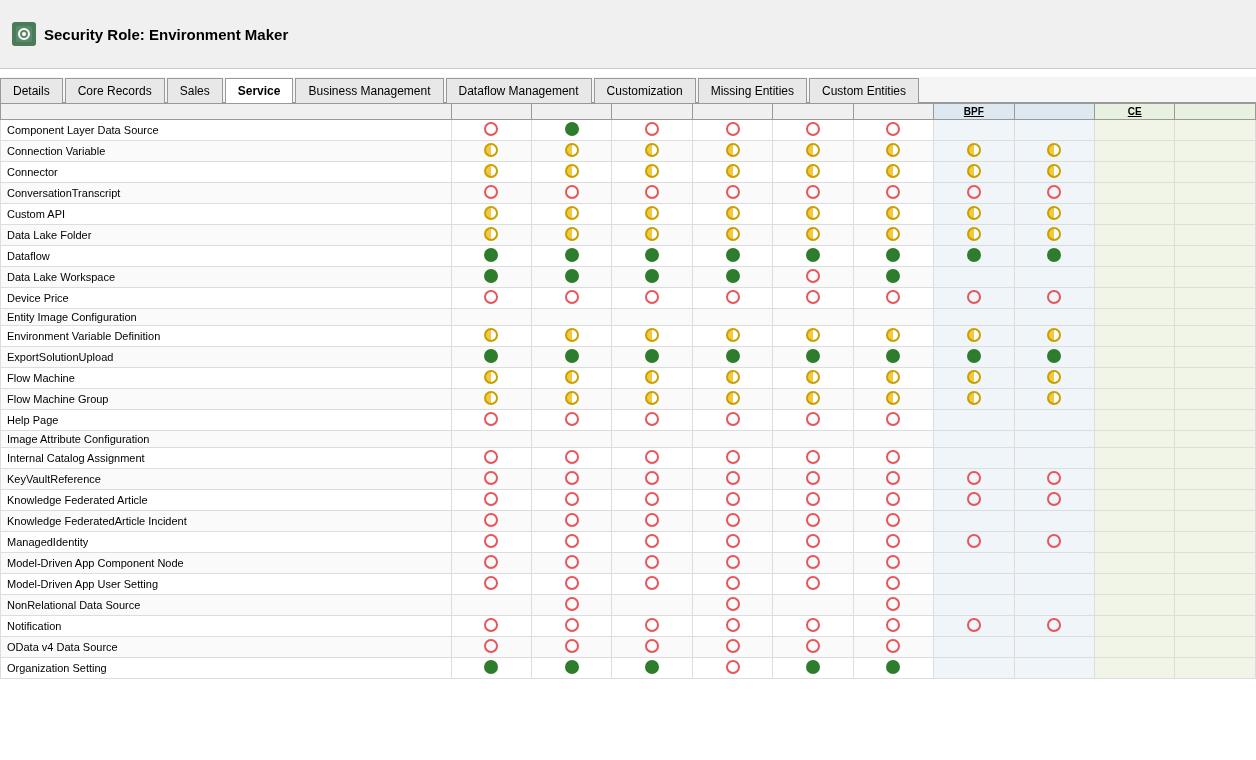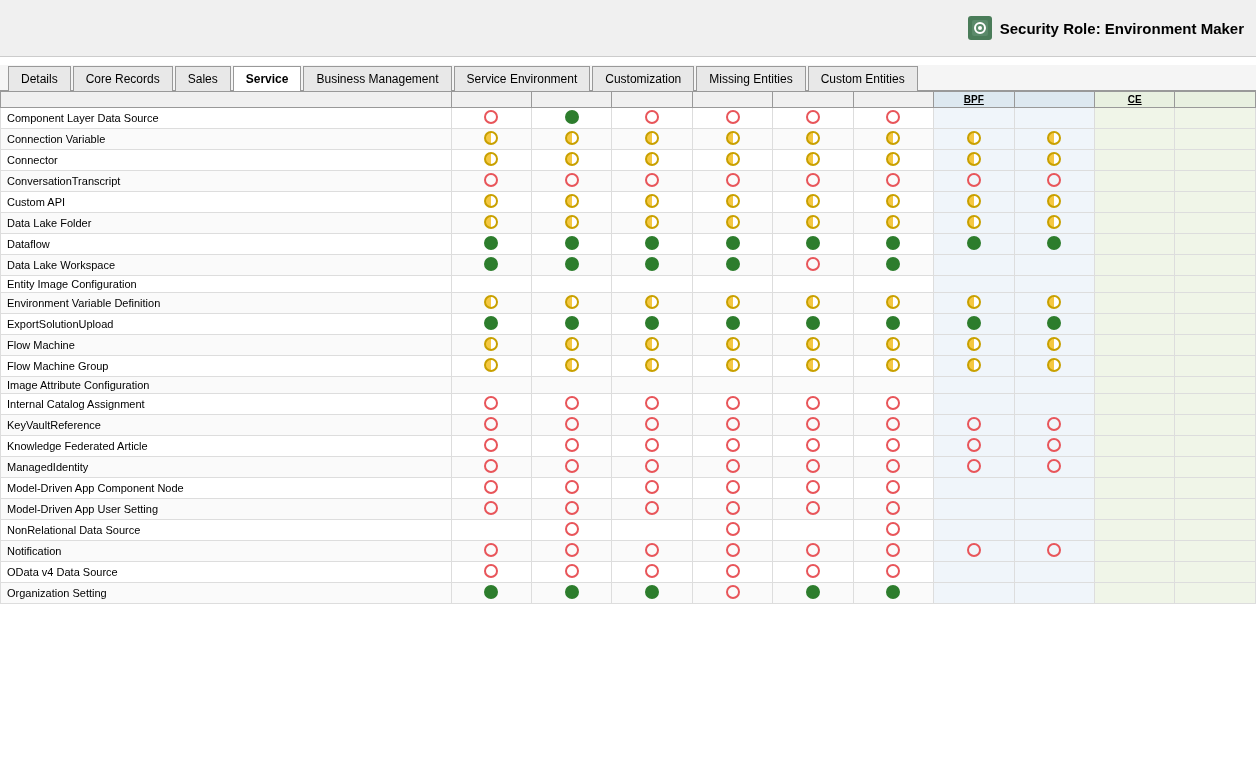--- a/index.html
+++ b/index.html
@@ -1,22 +1,22 @@
 <!DOCTYPE html>
 <html><head>
   <meta charset="utf-8">
   <style>
     * { box-sizing: border-box; margin: 0; padding: 0; }
     body { font-family: 'Segoe UI', Tahoma, Arial, sans-serif; font-size: 12px; background: #fff; color: #000; }
     
-    .header { display: flex; align-items: center; padding: 16px 12px; border-bottom: 1px solid #ccc; background: #f0f0f0; justify-content: flex-end; }
+    .header { display: flex; align-items: center; padding: 22px 12px; border-bottom: 1px solid #ccc; background: #f0f0f0; }
     .header-icon { width: 24px; height: 24px; background: #4a7c59; border-radius: 3px; margin-right: 8px; display: flex; align-items: center; justify-content: center; color: white; font-size: 12px; font-weight: bold; }
     .header-title { font-size: 15px; font-weight: bold; }
     
-    .tabs { display: flex; border-bottom: 1px solid #999; padding: 0 8px; background: #f5f5f5; margin-top: 8px; }
+    .tabs { display: flex; border-bottom: 1px solid #999; padding: 0 0; background: #f5f5f5; margin-top: 8px; }
     .tab { padding: 5px 12px; border: 1px solid #999; border-bottom: none; margin-right: 2px; cursor: pointer; background: #e8e8e8; font-size: 12px; position: relative; top: 1px; }
     
     .table-container { overflow: auto; max-height: 660px; }
     
     table { border-collapse: collapse; width: 100%; min-width: 1200px; }
     
     th, td { border: 1px solid #ddd; padding: 2px 4px; font-size: 11px; white-space: nowrap; }
     
     th { background: #f0f0f0; font-weight: bold; text-align: center; position: sticky; top: 0; z-index: 10; border: 1px solid #999; font-size: 11px; text-decoration: underline; }
     
@@ -44,21 +44,21 @@
     <span class="header-title">Security Role: Environment Maker</span>
   </div>
 </div>
 
 <div class="tabs">
   <div class="tab">Details</div>
   <div class="tab">Core Records</div>
   <div class="tab">Sales</div>
   <div class="tab" style="background:#fff; font-weight:bold;">Service</div>
   <div class="tab">Business Management</div>
-  <div class="tab">Service Environment</div>
+  <div class="tab">Dataflow Management</div>
   <div class="tab">Customization</div>
   <div class="tab">Missing Entities</div>
   <div class="tab">Custom Entities</div>
 </div>
 
 <div class="table-container">
   <table>
     <thead>
       <tr>
         <th class="entity-col"></th>
@@ -173,20 +173,33 @@
           <td class="cell-icon"><span class="circle-full-green"></span></td>
           <td class="cell-icon"><span class="circle-full-green"></span></td>
           <td class="cell-icon"><span class="circle-empty-red"></span></td>
           <td class="cell-icon"><span class="circle-full-green"></span></td>
           <td class="cell-icon" style="background: rgb(240, 245, 250);"></td>
           <td class="cell-icon" style="background: rgb(240, 245, 250);"></td>
           <td class="cell-icon" style="background: rgb(240, 245, 232);"></td>
           <td class="cell-icon" style="background: rgb(240, 245, 232);"></td>
         </tr>
         <tr>
+          <td class="entity-col">Device Price</td>
+          <td class="cell-icon"><span class="circle-empty-red"></span></td>
+          <td class="cell-icon"><span class="circle-empty-red"></span></td>
+          <td class="cell-icon"><span class="circle-empty-red"></span></td>
+          <td class="cell-icon"><span class="circle-empty-red"></span></td>
+          <td class="cell-icon"><span class="circle-empty-red"></span></td>
+          <td class="cell-icon"><span class="circle-empty-red"></span></td>
+          <td class="cell-icon" style="background: rgb(240, 245, 250);"><span class="circle-empty-red"></span></td>
+          <td class="cell-icon" style="background: rgb(240, 245, 250);"><span class="circle-empty-red"></span></td>
+          <td class="cell-icon" style="background: rgb(240, 245, 232);"></td>
+          <td class="cell-icon" style="background: rgb(240, 245, 232);"></td>
+        </tr>
+        <tr>
           <td class="entity-col">Entity Image Configuration</td>
           <td class="cell-icon"></td>
           <td class="cell-icon"></td>
           <td class="cell-icon"></td>
           <td class="cell-icon"></td>
           <td class="cell-icon"></td>
           <td class="cell-icon"></td>
           <td class="cell-icon" style="background: rgb(240, 245, 250);"></td>
           <td class="cell-icon" style="background: rgb(240, 245, 250);"></td>
           <td class="cell-icon" style="background: rgb(240, 245, 232);"></td>
@@ -238,20 +251,33 @@
           <td class="cell-icon"><span style="display: inline-block; width: 14px; height: 14px; border-radius: 50%; border: 2px solid rgb(200, 160, 0); background: linear-gradient(to right, rgb(245, 200, 66) 50%, rgb(255, 255, 255) 50%); position: relative; overflow: hidden;"></span></td>
           <td class="cell-icon"><span style="display: inline-block; width: 14px; height: 14px; border-radius: 50%; border: 2px solid rgb(200, 160, 0); background: linear-gradient(to right, rgb(245, 200, 66) 50%, rgb(255, 255, 255) 50%); position: relative; overflow: hidden;"></span></td>
           <td class="cell-icon"><span style="display: inline-block; width: 14px; height: 14px; border-radius: 50%; border: 2px solid rgb(200, 160, 0); background: linear-gradient(to right, rgb(245, 200, 66) 50%, rgb(255, 255, 255) 50%); position: relative; overflow: hidden;"></span></td>
           <td class="cell-icon"><span style="display: inline-block; width: 14px; height: 14px; border-radius: 50%; border: 2px solid rgb(200, 160, 0); background: linear-gradient(to right, rgb(245, 200, 66) 50%, rgb(255, 255, 255) 50%); position: relative; overflow: hidden;"></span></td>
           <td class="cell-icon" style="background: rgb(240, 245, 250);"><span style="display: inline-block; width: 14px; height: 14px; border-radius: 50%; border: 2px solid rgb(200, 160, 0); background: linear-gradient(to right, rgb(245, 200, 66) 50%, rgb(255, 255, 255) 50%); position: relative; overflow: hidden;"></span></td>
           <td class="cell-icon" style="background: rgb(240, 245, 250);"><span style="display: inline-block; width: 14px; height: 14px; border-radius: 50%; border: 2px solid rgb(200, 160, 0); background: linear-gradient(to right, rgb(245, 200, 66) 50%, rgb(255, 255, 255) 50%); position: relative; overflow: hidden;"></span></td>
           <td class="cell-icon" style="background: rgb(240, 245, 232);"></td>
           <td class="cell-icon" style="background: rgb(240, 245, 232);"></td>
         </tr>
         <tr>
+          <td class="entity-col">Help Page</td>
+          <td class="cell-icon"><span class="circle-empty-red"></span></td>
+          <td class="cell-icon"><span class="circle-empty-red"></span></td>
+          <td class="cell-icon"><span class="circle-empty-red"></span></td>
+          <td class="cell-icon"><span class="circle-empty-red"></span></td>
+          <td class="cell-icon"><span class="circle-empty-red"></span></td>
+          <td class="cell-icon"><span class="circle-empty-red"></span></td>
+          <td class="cell-icon" style="background: rgb(240, 245, 250);"></td>
+          <td class="cell-icon" style="background: rgb(240, 245, 250);"></td>
+          <td class="cell-icon" style="background: rgb(240, 245, 232);"></td>
+          <td class="cell-icon" style="background: rgb(240, 245, 232);"></td>
+        </tr>
+        <tr>
           <td class="entity-col">Image Attribute Configuration</td>
           <td class="cell-icon"></td>
           <td class="cell-icon"></td>
           <td class="cell-icon"></td>
           <td class="cell-icon"></td>
           <td class="cell-icon"></td>
           <td class="cell-icon"></td>
           <td class="cell-icon" style="background: rgb(240, 245, 250);"></td>
           <td class="cell-icon" style="background: rgb(240, 245, 250);"></td>
           <td class="cell-icon" style="background: rgb(240, 245, 232);"></td>
@@ -286,20 +312,33 @@
         <tr>
           <td class="entity-col">Knowledge Federated Article</td>
           <td class="cell-icon"><span class="circle-empty-red"></span></td>
           <td class="cell-icon"><span class="circle-empty-red"></span></td>
           <td class="cell-icon"><span class="circle-empty-red"></span></td>
           <td class="cell-icon"><span class="circle-empty-red"></span></td>
           <td class="cell-icon"><span class="circle-empty-red"></span></td>
           <td class="cell-icon"><span class="circle-empty-red"></span></td>
           <td class="cell-icon" style="background: rgb(240, 245, 250);"><span class="circle-empty-red"></span></td>
           <td class="cell-icon" style="background: rgb(240, 245, 250);"><span class="circle-empty-red"></span></td>
+          <td class="cell-icon" style="background: rgb(240, 245, 232);"></td>
+          <td class="cell-icon" style="background: rgb(240, 245, 232);"></td>
+        </tr>
+        <tr>
+          <td class="entity-col">Knowledge FederatedArticle Incident</td>
+          <td class="cell-icon"><span class="circle-empty-red"></span></td>
+          <td class="cell-icon"><span class="circle-empty-red"></span></td>
+          <td class="cell-icon"><span class="circle-empty-red"></span></td>
+          <td class="cell-icon"><span class="circle-empty-red"></span></td>
+          <td class="cell-icon"><span class="circle-empty-red"></span></td>
+          <td class="cell-icon"><span class="circle-empty-red"></span></td>
+          <td class="cell-icon" style="background: rgb(240, 245, 250);"></td>
+          <td class="cell-icon" style="background: rgb(240, 245, 250);"></td>
           <td class="cell-icon" style="background: rgb(240, 245, 232);"></td>
           <td class="cell-icon" style="background: rgb(240, 245, 232);"></td>
         </tr>
         <tr>
           <td class="entity-col">ManagedIdentity</td>
           <td class="cell-icon"><span class="circle-empty-red"></span></td>
           <td class="cell-icon"><span class="circle-empty-red"></span></td>
           <td class="cell-icon"><span class="circle-empty-red"></span></td>
           <td class="cell-icon"><span class="circle-empty-red"></span></td>
           <td class="cell-icon"><span class="circle-empty-red"></span></td>

